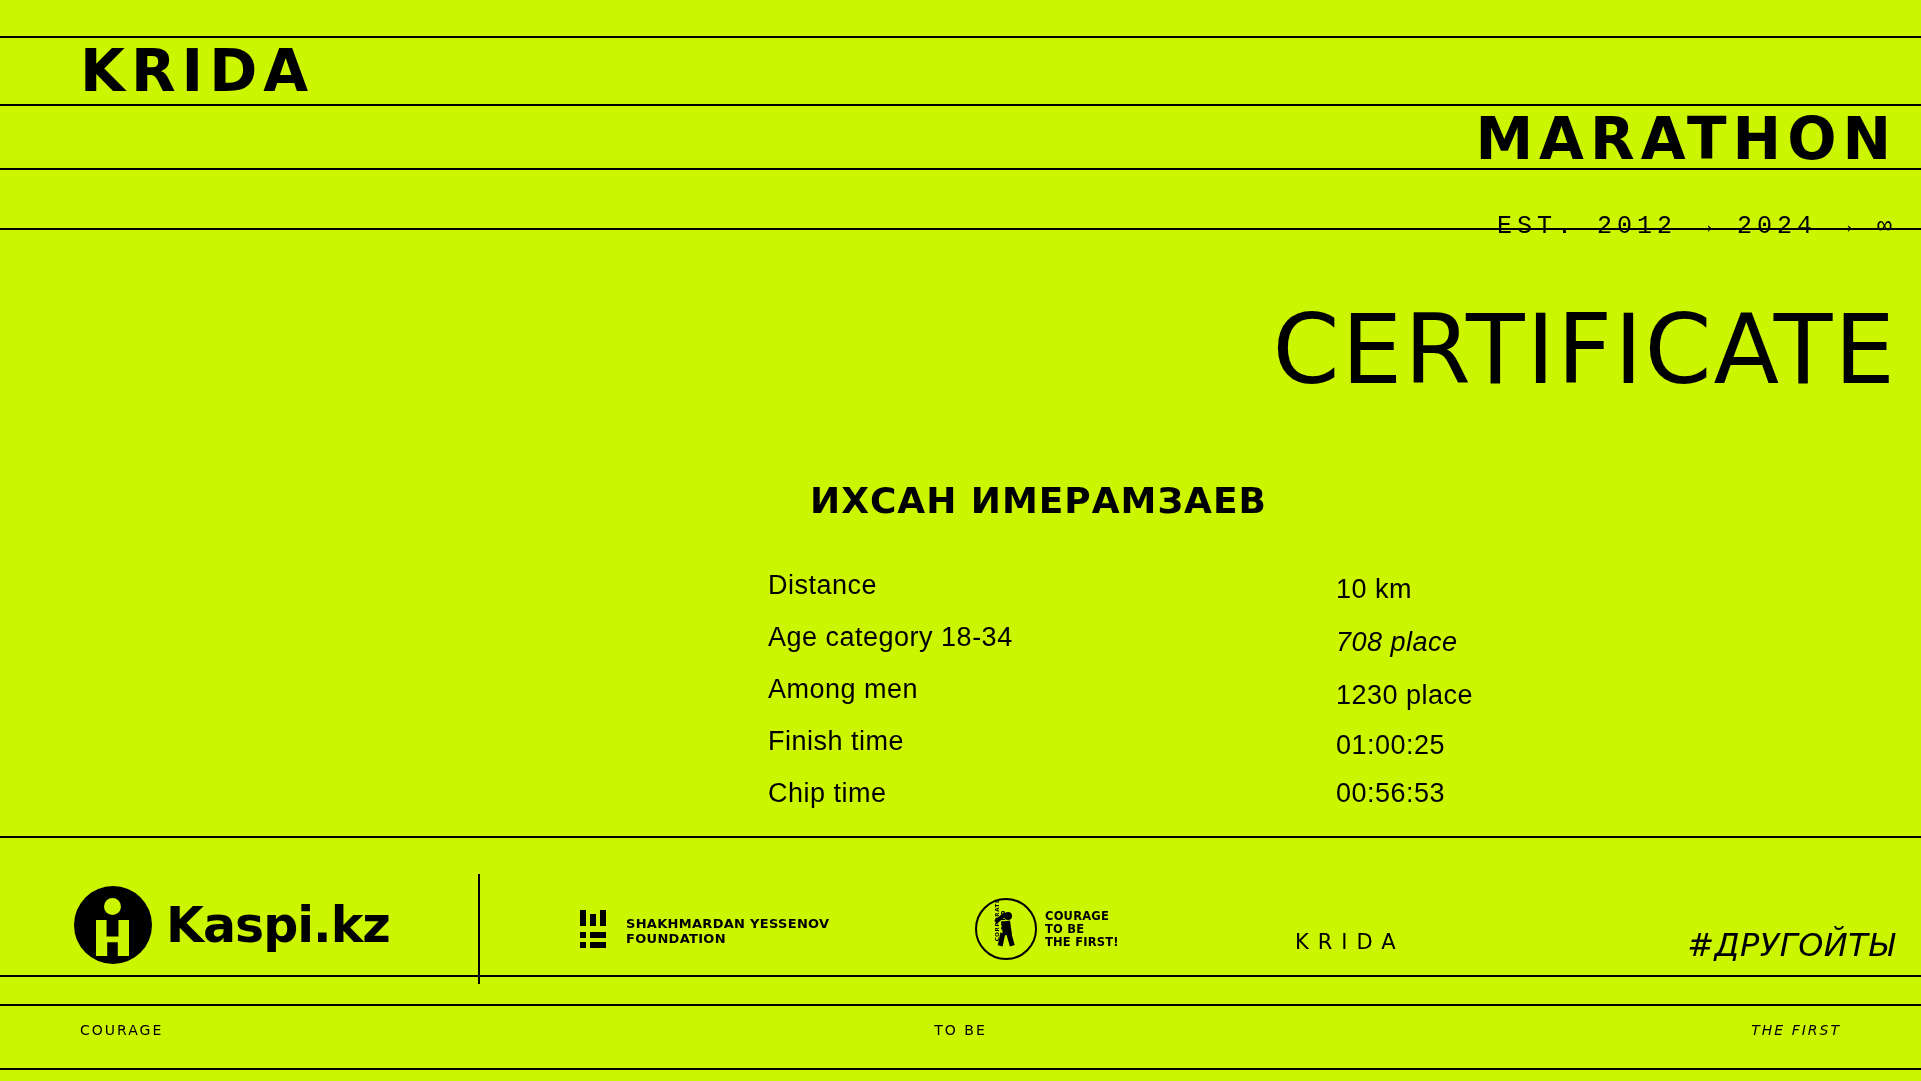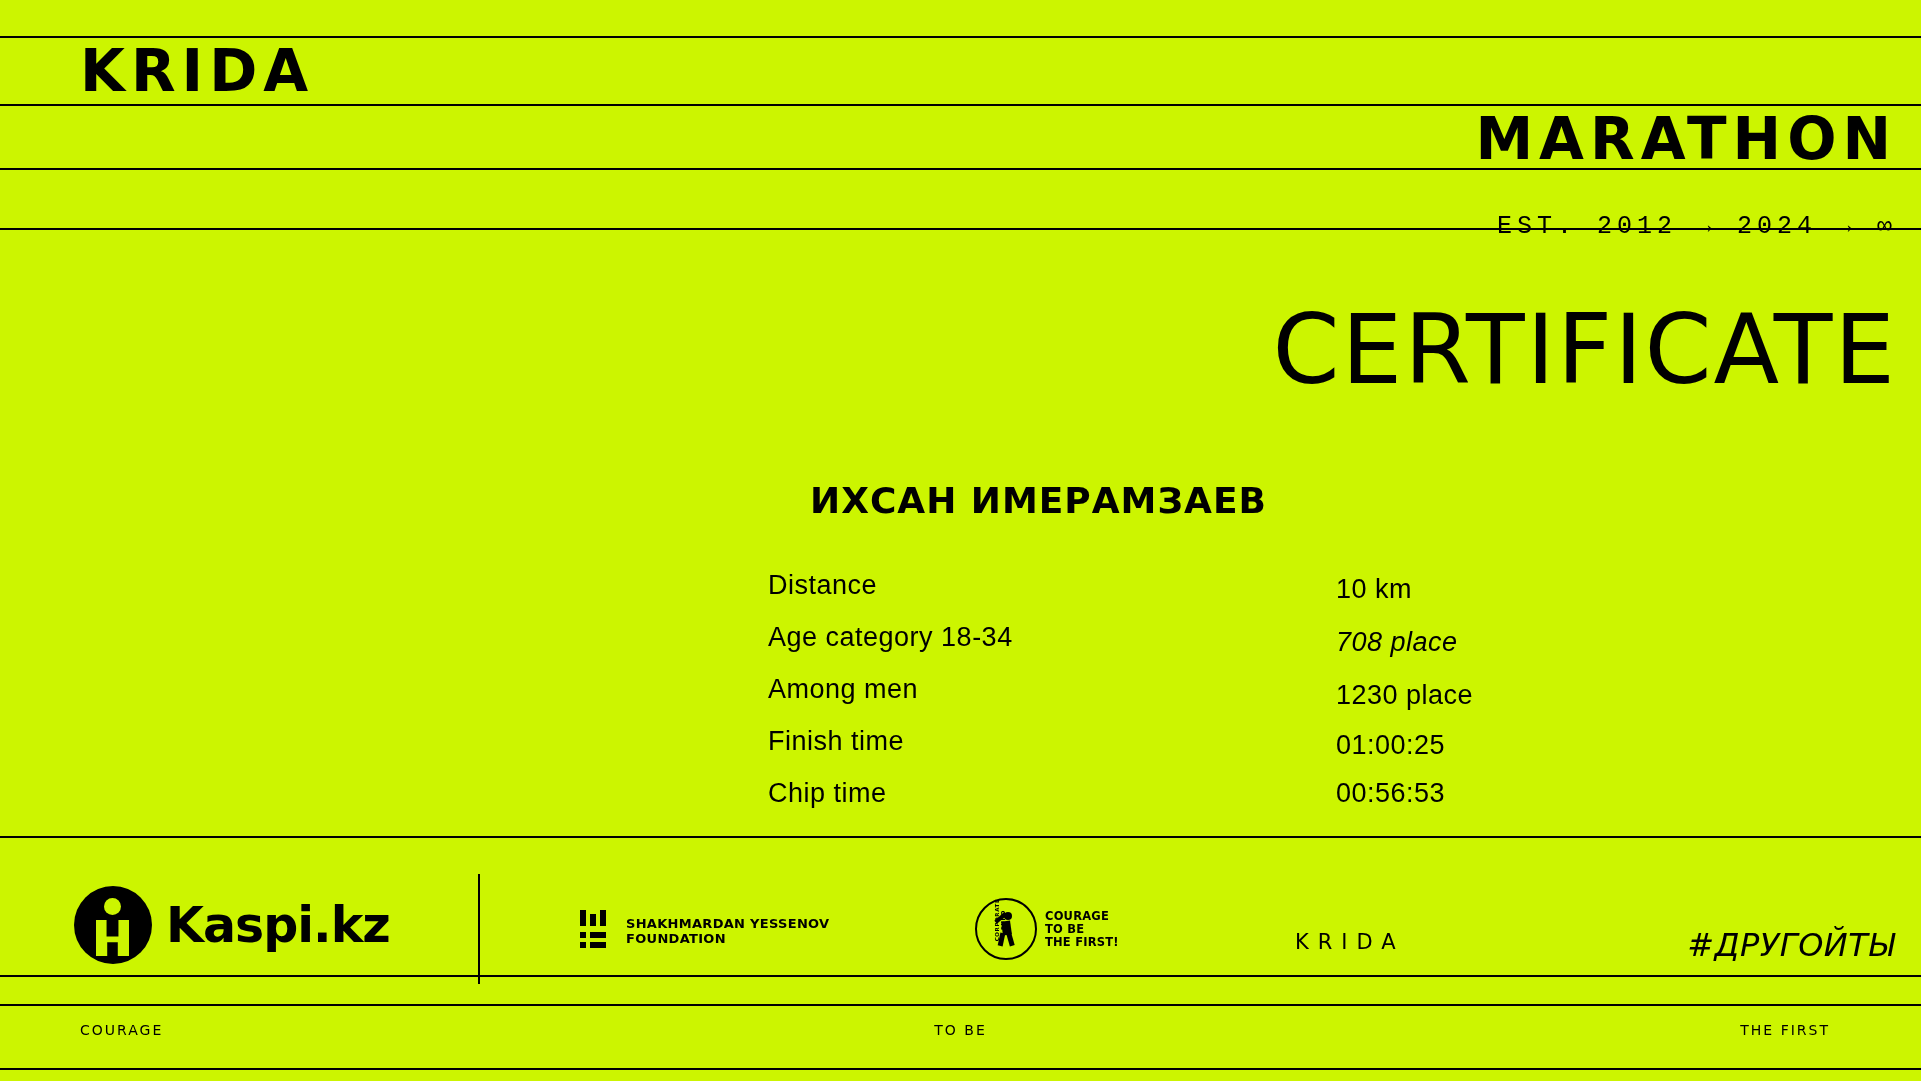--- a/index.html
+++ b/index.html
@@ -328,21 +328,21 @@
     height: 20px;
   }
   .slogan span {
     position: absolute;
     font-size: 14px;
     letter-spacing: 2px;
     font-family: "DejaVu Sans", sans-serif;
   }
   .sl-left   { left: 80px; }
   .sl-center { left: 50%; transform: translateX(-50%); }
-  .sl-right  { right: 91px; }
+  .sl-right  { right: 80px; font-style: italic; }
 </style>
 </head>
 <body>
 
 <div class="cert">
 
   <div class="rule r1"></div>
   <div class="rule r2"></div>
   <div class="rule r3"></div>
   <div class="rule r4"></div>

